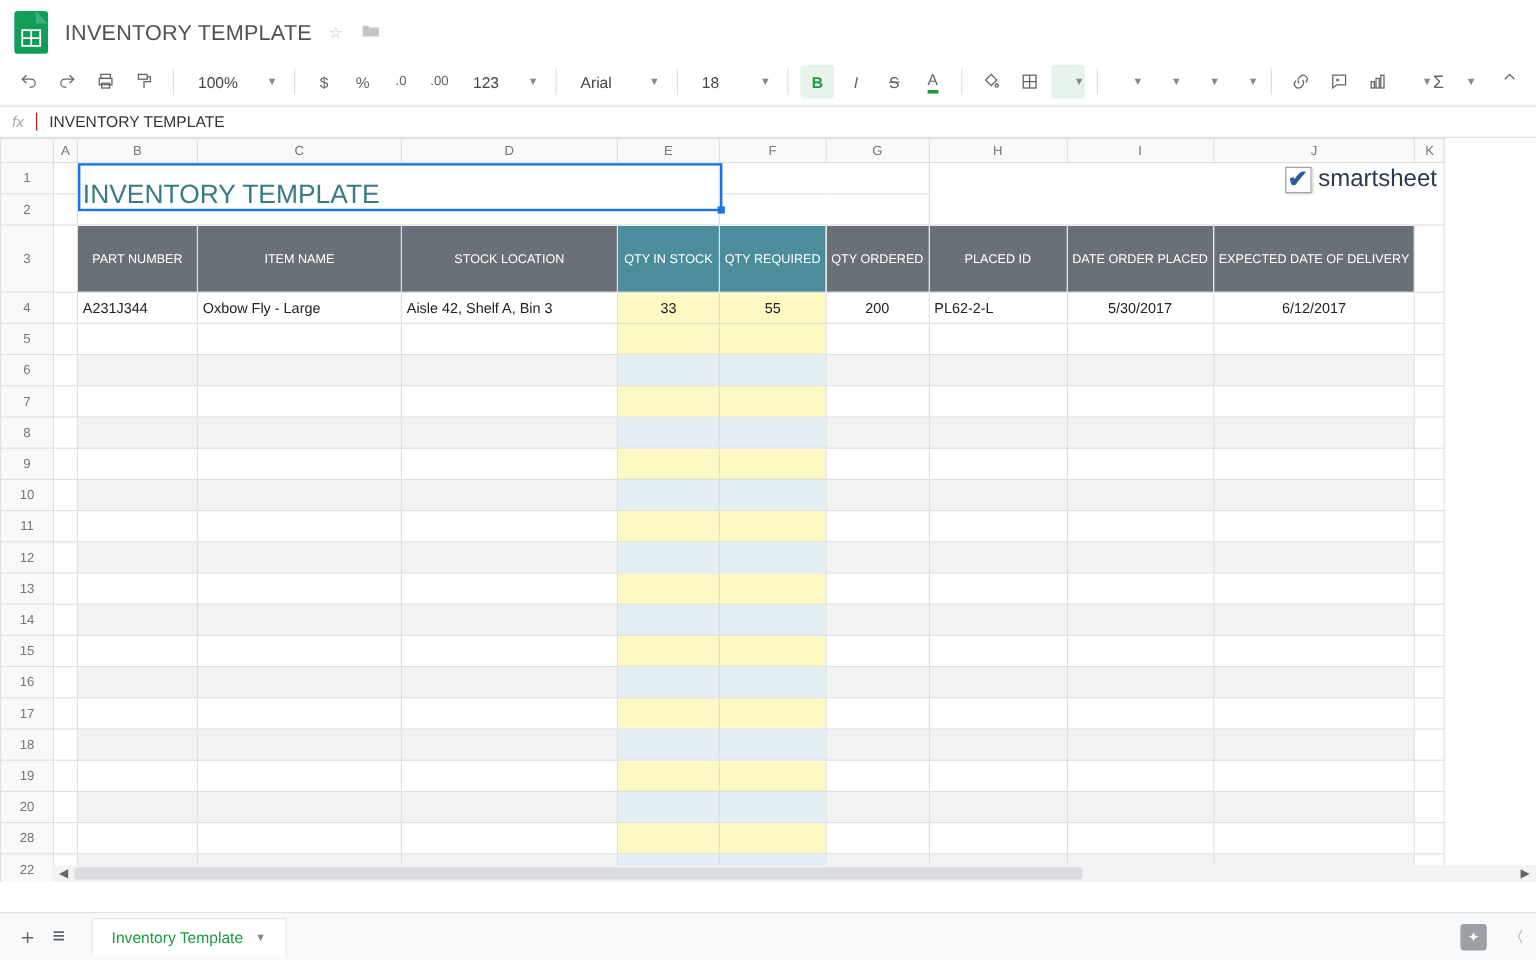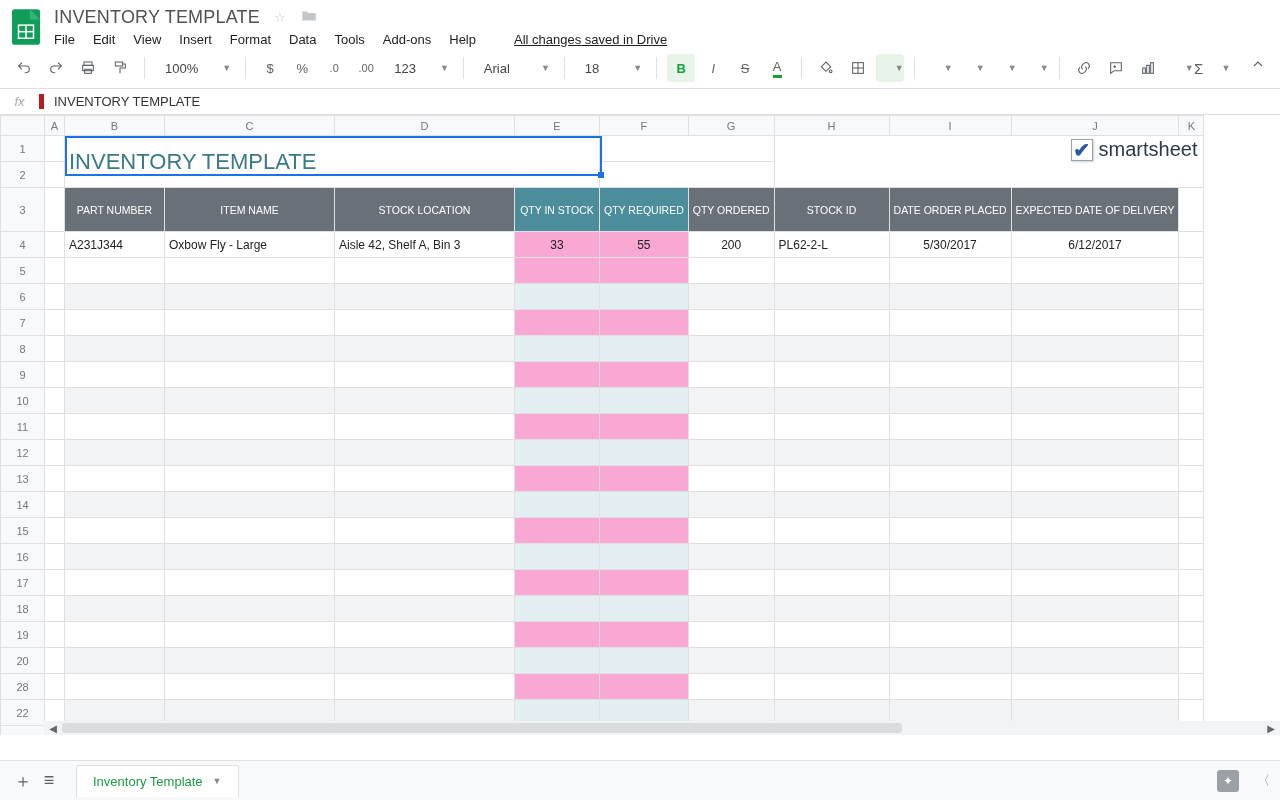--- a/index.html
+++ b/index.html
@@ -23,41 +23,41 @@
   .tb-btn.active { background:#e6f4ea; }
   .tb-sep { width:1px; height:22px; background:#e0e0e0; margin:0 6px; }
   .tb-text { padding:0 6px; font-size:13px; color:#444; }
   .dd { display:flex; align-items:center; gap:18px; padding:0 4px;}
   .caret { font-size:9px; color:#888; }
   .bold-active { color:#1a9c41; font-weight:bold; }
   .text-color-underline { border-bottom:3px solid #1a9c41; padding-bottom:1px;}
   .chev-collapse { position:absolute; right:14px; top:8px; cursor:pointer;}
 
   .fx-bar { display:flex; align-items:center; border-bottom:1px solid #e0e0e0; height:26px; }
-  .fx-label { width:44px; text-align:center; color:#aaa; font-style:italic; font-size:13px; border-right:5px solid #b91c1c;}
+  .fx-label { width:31px; text-align:center; color:#aaa; font-style:italic; font-size:13px; border-right:1px solid #b91c1c;}
   .fx-input { flex:1; padding-left:10px; font-size:13px; color:#333;}
 
   .grid-wrap { position:relative; height:620px; overflow:hidden; }
   table.grid { border-collapse:collapse; table-layout:fixed; }
   .col-rowhead { width:44px; }
   .grid th, .grid td { border:1px solid #e0e0e0; font-weight:normal; }
   .colhead { background:#f8f9fa; color:#777; height:20px; font-size:11px; text-align:center; }
   .rowhead { background:#f8f9fa; color:#777; width:44px; font-size:11px; text-align:center; }
   .cell { height:26px; font-size:12px; padding:0 4px; overflow:hidden; white-space:nowrap; }
-  .row-tall .cell { height:44px; }
+  .row-tall .cell { height:56px; }
   .title-cell { font-size:22px; font-weight:bold; color:#3a7a86; padding-left:4px; height:40px;}
   .select-outline { position:absolute; border:2px solid #1a73e8; pointer-events:none; }
   .select-handle { position:absolute; width:6px; height:6px; background:#1a73e8; }
 
   .hdr-gray { background:#6a7077; color:#fff; text-align:center; font-size:10.5px; font-weight:bold; }
   .hdr-teal { background:#4b8d9a; color:#fff; text-align:center; font-size:10.5px; font-weight:bold;margin-top:32px; }
   .band-light { background:#f1f3f4; }
   .band-lightblue { background:#e3eff2; }
   .band-white { background:#fff; }
-  .band-blue-w { background:#f9a8d4; }
+  .band-blue-w { background:#fef9c3; }
   .center { text-align:center; }
   .bold { font-weight:bold; }
 
   .logo-cell { position:relative; }
   .smartsheet { position:absolute; right:6px; top:2px; display:flex; align-items:center; gap:6px; color:#2b3a4a; font-size:20px;}
   .smartsheet .check { width:22px; height:22px; border:1px solid #9aa4ad; display:inline-flex; align-items:center; justify-content:center; color:#2b5aa0; font-weight:bold; box-shadow:1px 1px 2px rgba(0,0,0,.2);}
 
   .hscroll { position:absolute; bottom:0; left:44px; right:0; height:14px; background:#f1f3f4; display:flex; align-items:center; justify-content:space-between; padding:0 2px;}
   .hscroll .nav { width:14px; text-align:center; color:#666; font-size:10px; cursor:pointer;}
   .hscroll .track { flex:1; height:10px; background:#f1f3f4; position:relative; margin:0 2px;}
@@ -88,32 +88,20 @@
   </div>
   <div class="title-block">
     <div class="doc-title-row">
       <span class="doc-title">INVENTORY TEMPLATE</span>
       <span class="star-ico">☆</span>
       <span class="folder-ico">
         <svg class="ico18" viewBox="0 0 24 24">
             <path d="M3 6h6l2 2h10v10H3z" fill="#c4c7c9" stroke="none"></path>
           </svg>
       </span>
-    </div>
-    <div class="menubar">
-      <span>File</span>
-      <span>Edit</span>
-      <span>View</span>
-      <span>Insert</span>
-      <span>Format</span>
-      <span>Data</span>
-      <span>Tools</span>
-      <span>Add-ons</span>
-      <span>Help</span>
-      <span class="save-status">All changes saved in Drive</span>
     </div>
   </div>
 </div>
 
 <div class="toolbar">
   <div class="tb-btn">
       <svg class="ico16" viewBox="0 0 24 24">
         <path d="M9 14l-5-5 5-5"></path>
         <path d="M4 9h11a5 5 0 0 1 0 10h-2"></path>
       </svg>
@@ -327,21 +315,21 @@
         </tr>
         <tr class="row-tall">
           <th class="rowhead">3</th>
           <td class="cell"></td>
           <td class="cell hdr-gray">PART NUMBER</td>
           <td class="cell hdr-gray">ITEM NAME</td>
           <td class="cell hdr-gray">STOCK LOCATION</td>
           <td class="cell hdr-teal">QTY IN STOCK</td>
           <td class="cell hdr-teal">QTY REQUIRED</td>
           <td class="cell hdr-gray">QTY ORDERED</td>
-          <td class="cell hdr-gray">STOCK ID</td>
+          <td class="cell hdr-gray">PLACED ID</td>
           <td class="cell hdr-gray">DATE ORDER PLACED</td>
           <td class="cell hdr-gray">EXPECTED DATE OF DELIVERY</td>
           <td class="cell"></td>
         </tr>
         <tr>
           <th class="rowhead">4</th>
           <td class="cell"></td>
           <td class="cell band-white">A231J344</td>
           <td class="cell band-white">Oxbow Fly - Large</td>
           <td class="cell band-white">Aisle 42, Shelf A, Bin 3</td>

